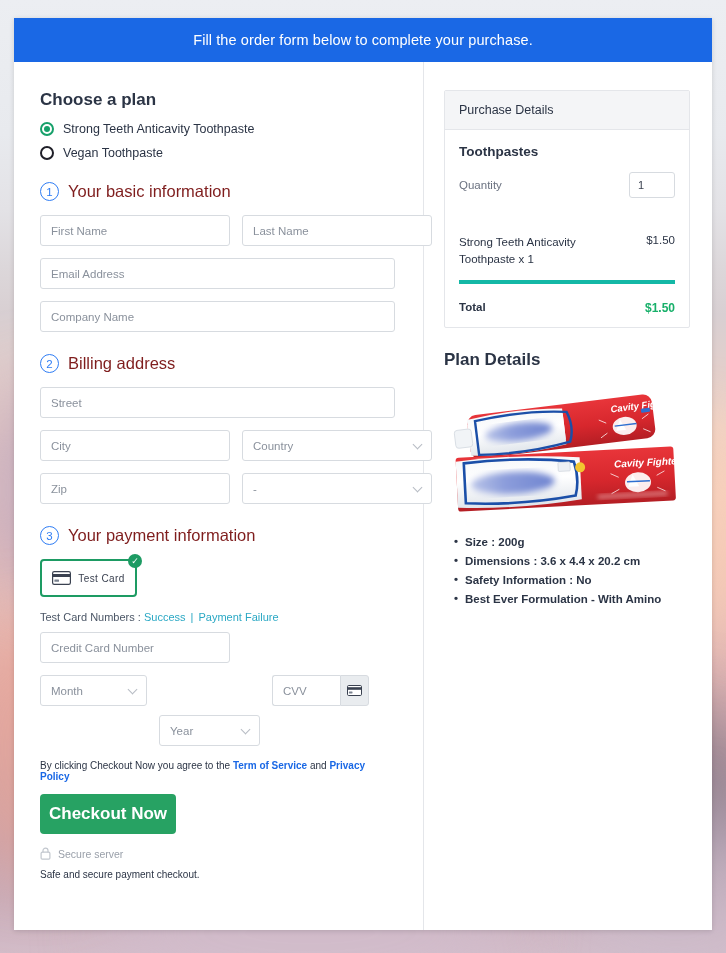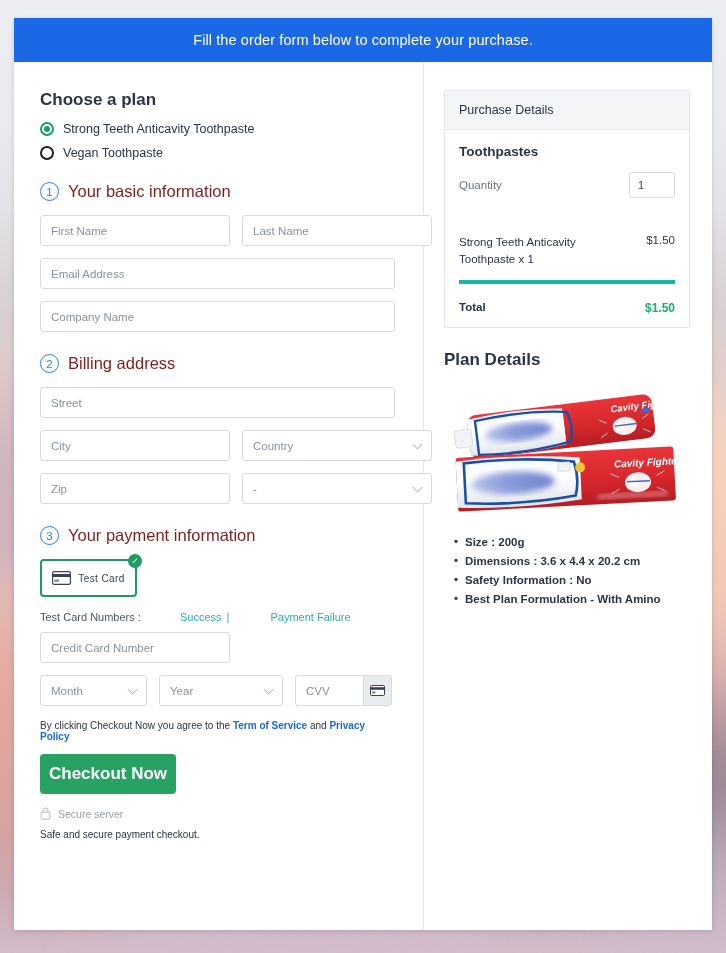--- a/index.html
+++ b/index.html
@@ -146,21 +146,21 @@
   .tick {
     position: absolute; right: -7px; top: -7px;
     width: 14px; height: 14px; border-radius: 50%;
     background: #1d9b63; color: #fff;
     font-size: 9px; display: flex; align-items: center;
     justify-content: center; line-height: 1;
   }
   svg.card-glyph { display: block; }
 
   .testnums { font-size: 11px; color: #4b5666; margin-bottom: 9px; }
-  .testnums a { color: #2aa8c4; text-decoration: none; margin-left: 36px; }
+  .testnums a { color: #2aa8c4; text-decoration: none; }
   .testnums .sep { color: #2aa8c4; margin: 0 2px; }
 
   .cvv-wrap { display: flex; width: 97px; flex: none; }
   .cvv-field {
     flex: 1; height: 31px; border: 1px solid #d7dbe0;
     border-right: none; border-radius: 3px 0 0 3px;
     display: flex; align-items: center; padding: 0 10px;
     font-size: 11.5px; color: #8a919c; background: #fff;
   }
   .cvv-btn {
@@ -328,21 +328,21 @@
 
       <div class="row">
         <div class="field half">Credit Card Number</div>
       </div>
 
       <div class="row">
         <div class="field select" style="width:107px;flex:none;">
           <span>Month</span>
           <span class="caret"></span>
         </div>
-        <div class="field select" style="width:124px;flex:none;">
+        <div class="field select" style="width:101px;flex:none;margin-top:40px;">
           <span>Year</span>
           <span class="caret"></span>
         </div>
         <div class="cvv-wrap">
           <div class="cvv-field">CVV</div>
           <div class="cvv-btn">
             <svg width="15" height="11" viewBox="0 0 15 11">
               <rect x="0.5" y="0.5" width="14" height="10" rx="1.2" fill="#fff" stroke="#3a4150" stroke-width="1"></rect>
               <rect x="0.5" y="2.2" width="14" height="2.6" fill="#3a4150"></rect>
               <rect x="1.9" y="6.6" width="3.6" height="1.8" rx="0.4" fill="#7a828f"></rect>
@@ -457,18 +457,18 @@
               <path d="M210 108 l8 4"></path>
           </g>
           <rect x="150" y="112" width="70" height="5" rx="1" fill="#e9a8aa" opacity="0.55" filter="url(#soft2)"></rect>
         </g>
       </svg>
 
       <ul class="bullets">
         <li>Size : 200g</li>
         <li>Dimensions : 3.6 x 4.4 x 20.2 cm</li>
         <li>Safety Information : No</li>
-        <li>Best Plan Formulation - With Amino</li>
+        <li>Best Ever Formulation - With Amino</li>
       </ul>
 
     </div>
   </div>
 </div>
 
 </body></html>

